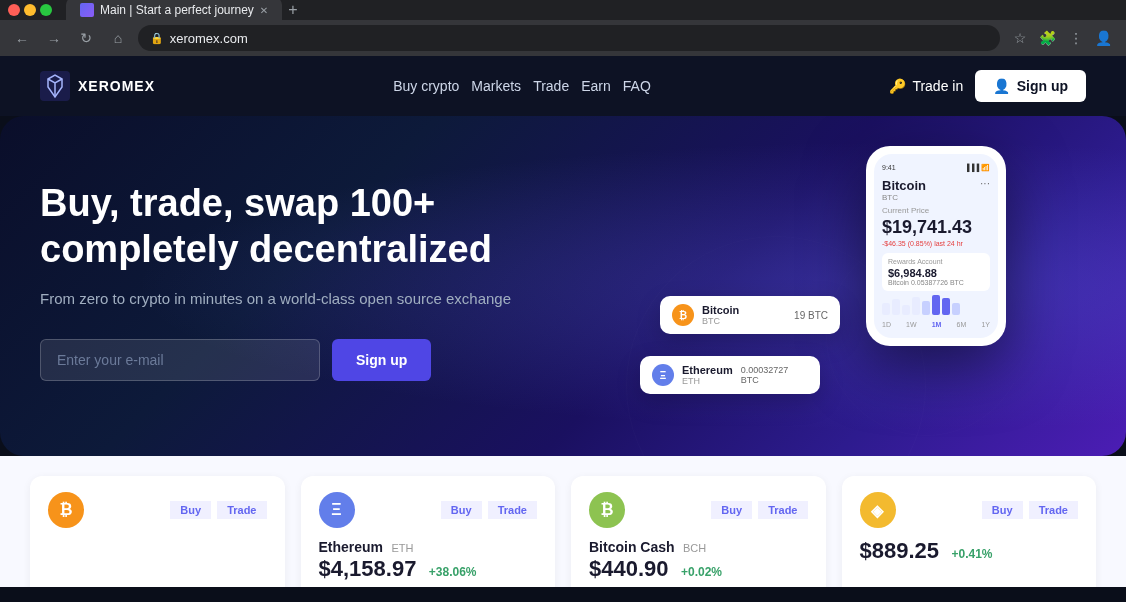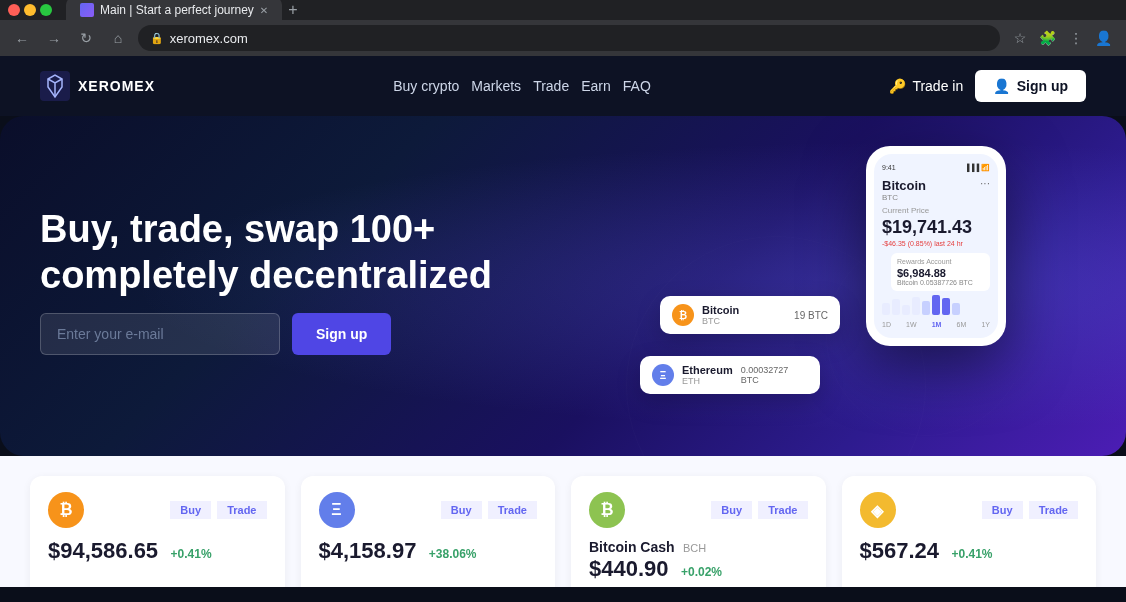--- a/index.html
+++ b/index.html
@@ -42,21 +42,21 @@
     .sign-in-btn { background: none; border: none; color: white; font-size: 14px; cursor: pointer; display: flex; align-items: center; gap: 6px; }
     .sign-up-btn { background: white; color: #0d1224; padding: 8px 18px; border-radius: 6px; font-size: 14px; font-weight: 600; cursor: pointer; border: none; display: flex; align-items: center; gap: 6px; }
 
     
     .hero { background: linear-gradient(135deg, #0a0e2a 0%, #0d1a3a 30%, #1a1060 60%, #2d1b8e 80%, #4c1db5 100%); min-height: 340px; padding: 40px 40px 50px; position: relative; overflow: hidden; display: flex; align-items: center; border-radius: 24px; }
     .hero::before { content: ''; position: absolute; top: 0; left: 0; right: 0; bottom: 0; background: radial-gradient(ellipse at 80% 50%, rgba(99,102,241,0.3) 0%, transparent 60%); }
     .hero-content { max-width: 500px; position: relative; z-index: 2; }
     .hero-title { font-size: 38px; font-weight: 800; line-height: 1.2; margin-bottom: 14px; }
     .hero-subtitle { font-size: 15px; color: #a0aec0; margin-bottom: 28px; line-height: 1.6; }
     .hero-form { display: flex; gap: 12px; }
-    .email-input { background: rgba(255,255,255,0.1); border: 1px solid rgba(255,255,255,0.2); border-radius: 6px; padding: 12px 16px; color: white; font-size: 14px; width: 240px; }
+    .email-input { background: rgba(255,255,255,0.1); border: 1px solid rgba(255,255,255,0.2); border-radius: 6px; padding: 12px 16px; color: white; font-size: 14px; width: 280px; }
     .email-input::placeholder { color: #6b7a99; }
     .signup-btn { background: #4f46e5; color: white; border: none; border-radius: 6px; padding: 12px 24px; font-size: 14px; font-weight: 600; cursor: pointer; }
 
     
     .phone-mockup { position: absolute; right: 80px; top: 20px; width: 160px; z-index: 2; }
     .phone-outer { background: white; border-radius: 24px; padding: 8px; box-shadow: 0 20px 60px rgba(0,0,0,0.5); width: 140px; }
     .phone-screen { background: #f0f4ff; border-radius: 18px; padding: 10px 8px; font-size: 9px; }
     .phone-status { display: flex; justify-content: space-between; color: #333; font-size: 7px; margin-bottom: 6px; }
 
     
@@ -158,20 +158,21 @@
     </div>
   </nav>
 
   <section class="hero">
 
     <div class="deco-circle" style="width:300px;height:300px;bottom:-80px;right:200px;opacity:0.3;"></div>
     <div class="deco-circle" style="width:200px;height:200px;bottom:20px;right:100px;opacity:0.2;"></div>
 
     <div class="hero-content">
       <h1 class="hero-title">Buy, trade, swap 100+ completely decentralized</h1>
+      <p class="hero-subtitle">From zero to crypto in minutes on a world-class open source exchange</p>
       <div class="hero-form">
         <input class="email-input" type="email" placeholder="Enter your e-mail" style="">
         <button class="signup-btn">Sign up</button>
       </div>
     </div>
 
     <div class="phone-mockup" style="position:absolute;right:100px;top:30px;">
       <div class="phone-outer">
         <div class="phone-screen">
           <div class="phone-status">
@@ -182,21 +183,21 @@
             <div>
               <div style="font-size:13px;font-weight:800;color:#1a1a2e;">Bitcoin</div>
               <div style="font-size:8px;color:#888;">BTC</div>
             </div>
             <span style="font-size:10px;color:#666;">···</span>
           </div>
           <div style="font-size:8px;color:#999;margin-bottom:2px;">Current Price</div>
           <div style="font-size:18px;font-weight:900;color:#1a1a2e;margin-bottom:2px;">$19,741.43</div>
           <div style="font-size:7px;color:#e53e3e;margin-bottom:6px;">-$46.35 (0.85%) last 24 hr</div>
 
-          <div style="background:white;border-radius:6px;padding:5px 6px;margin-bottom:4px;margin-left:9px;">
+          <div style="background:white;border-radius:6px;padding:5px 6px;margin-bottom:4px;">
             <div style="font-size:7px;color:#999;margin-bottom:2px;">Rewards Account</div>
             <div style="font-size:11px;font-weight:800;color:#1a1a2e;">$6,984.88</div>
             <div style="font-size:7px;color:#888;">Bitcoin   0.05387726 BTC</div>
           </div>
 
           <div style="display:flex;align-items:flex-end;gap:2px;height:20px;margin-top:4px;">
             <div style="background:#e8ecff;height:60%;width:8px;border-radius:2px;"></div>
             <div style="background:#e8ecff;height:80%;width:8px;border-radius:2px;"></div>
             <div style="background:#e8ecff;height:50%;width:8px;border-radius:2px;"></div>
             <div style="background:#e8ecff;height:90%;width:8px;border-radius:2px;"></div>
@@ -239,35 +240,35 @@
     <div class="crypto-grid">
 
       <div class="crypto-card">
         <div class="crypto-card-header">
           <div class="crypto-icon btc-icon">₿</div>
           <div class="card-actions">
             <button class="card-action-btn buy-btn">Buy</button>
             <button class="card-action-btn trade-btn">Trade</button>
           </div>
         </div>
-        <div>
-          <span class="crypto-price">$94,586.65</span>
-          <span class="crypto-change positive">+0.41%</span>
-        </div>
       </div>
 
       <div class="crypto-card">
         <div class="crypto-card-header">
           <div class="crypto-icon eth-icon">Ξ</div>
           <div class="card-actions">
             <button class="card-action-btn buy-btn">Buy</button>
             <button class="card-action-btn trade-btn">Trade</button>
           </div>
         </div>
         <div>
+          <span class="crypto-name">Ethereum</span>
+          <span class="crypto-ticker">ETH</span>
+        </div>
+        <div>
           <span class="crypto-price">$4,158.97</span>
           <span class="crypto-change positive">+38.06%</span>
         </div>
       </div>
 
       <div class="crypto-card">
         <div class="crypto-card-header">
           <div class="crypto-icon bch-icon">₿</div>
           <div class="card-actions">
             <button class="card-action-btn buy-btn">Buy</button>
@@ -286,21 +287,21 @@
 
       <div class="crypto-card">
         <div class="crypto-card-header">
           <div class="crypto-icon bnb-icon">◈</div>
           <div class="card-actions">
             <button class="card-action-btn buy-btn">Buy</button>
             <button class="card-action-btn trade-btn">Trade</button>
           </div>
         </div>
         <div>
-          <span class="crypto-price">$567.24</span>
+          <span class="crypto-price">$889.25</span>
           <span class="crypto-change positive">+0.41%</span>
         </div>
       </div>
 
     </div>
 
   </section>
 
 </div>
 

